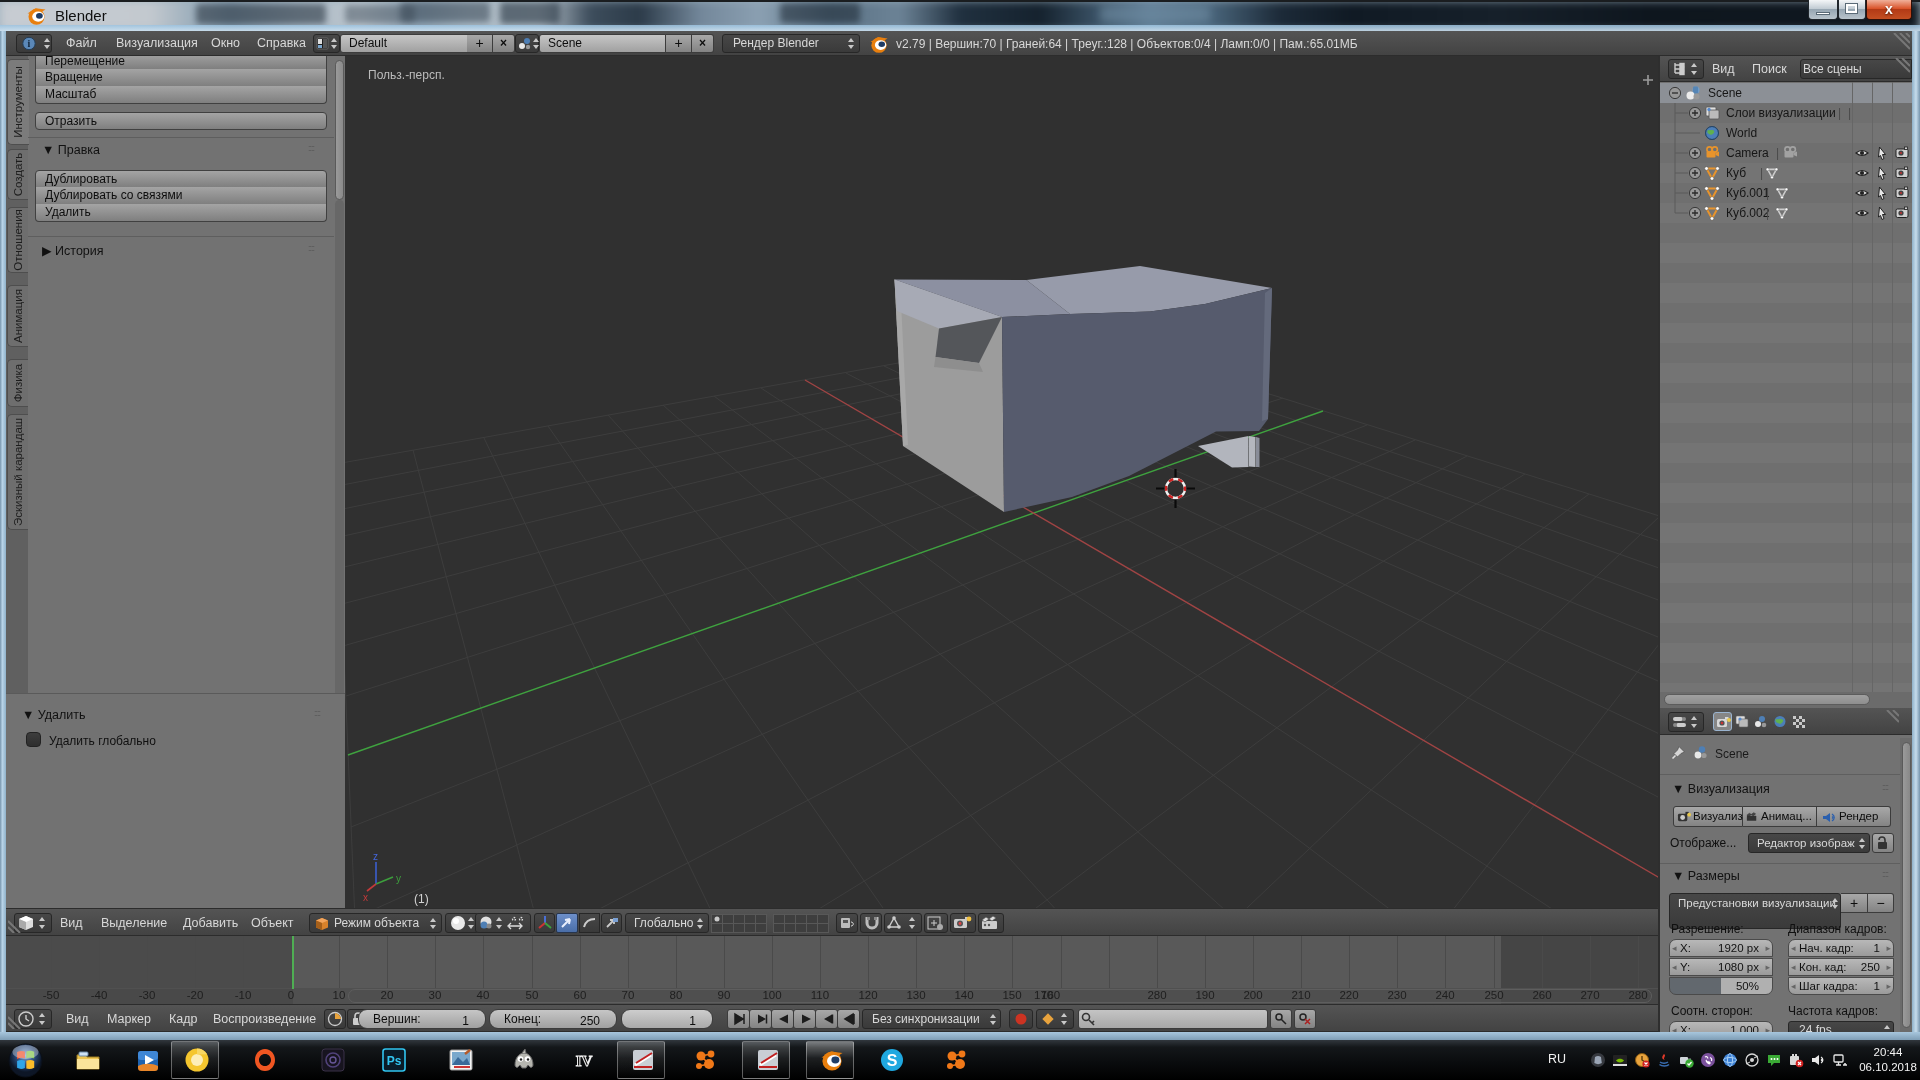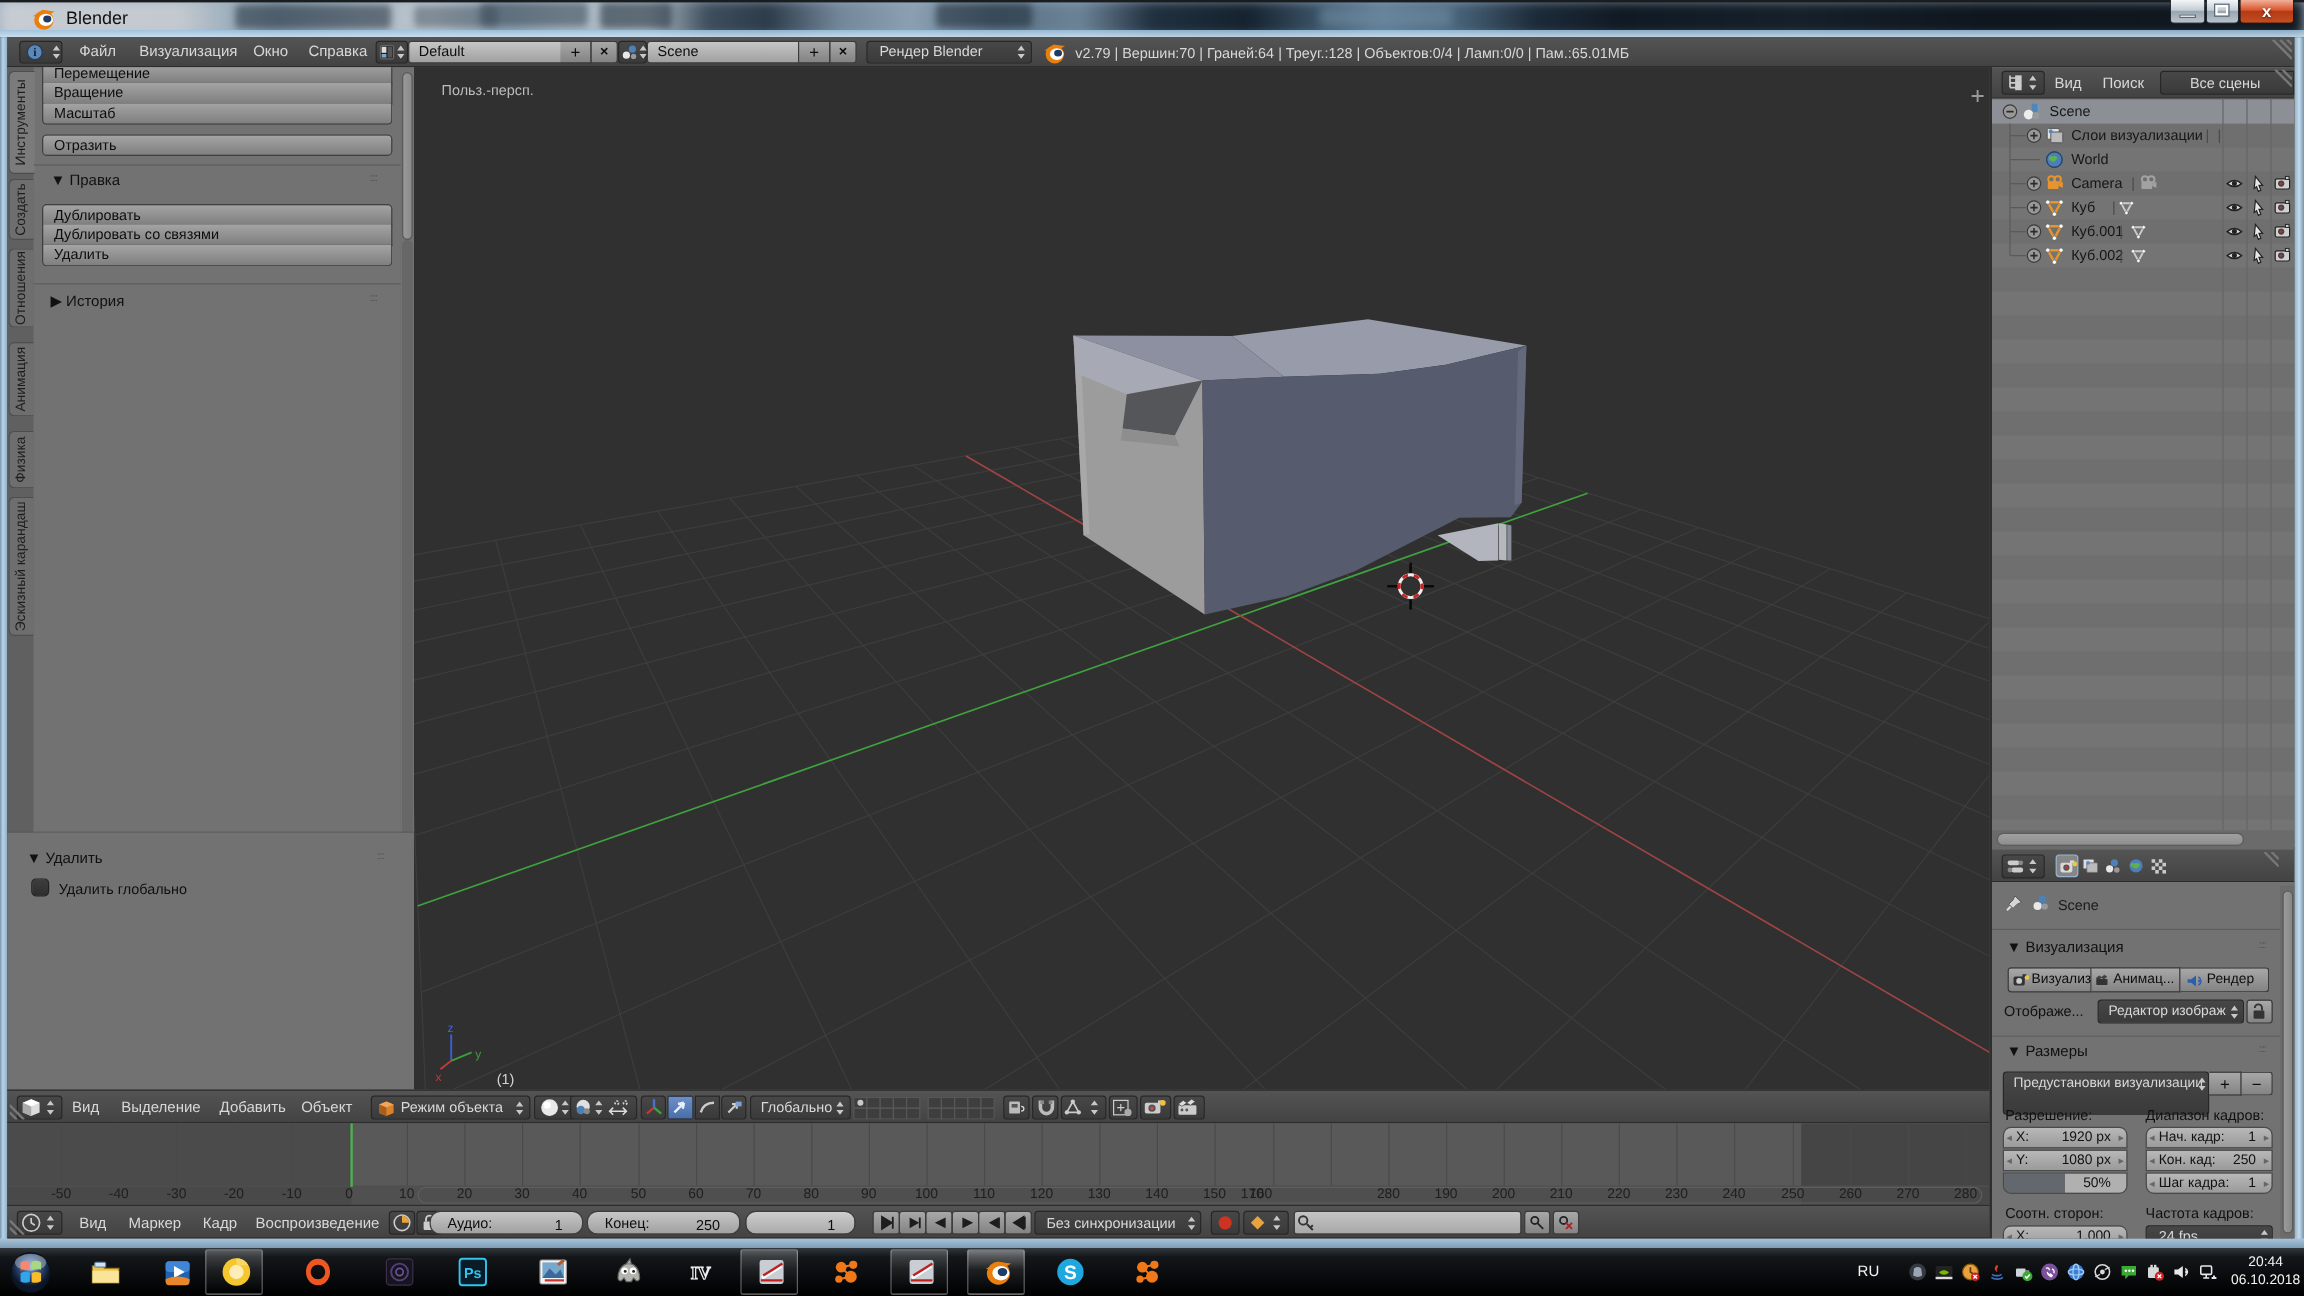--- a/index.html
+++ b/index.html
@@ -443,21 +443,21 @@
           <circle cx="10" cy="9" r="6.5" fill="none" stroke="#ccc" stroke-width="1.3"></circle>
           <path d="M10 9 L10 3 A6.5 6.5 0 0 1 16 9 Z" fill="#e8a33d"></path>
         </svg>
   </div>
   <div class="abs drk" style="left:341px;top:4px;width:22px;height:20px">
     <svg width="20" height="18" viewBox="0 0 20 18">
           <rect x="5" y="8" width="10" height="7" rx="1" fill="#ccc"></rect>
           <path d="M7 8V6a3 3 0 0 1 6 0v2" stroke="#ccc" stroke-width="1.6" fill="none"></path>
         </svg>
   </div>
-  <div class="abs fld" style="left:352px;top:4px;width:128px;height:20px;border-radius:9px"><span style="margin-left:14px;line-height:18px">Аудио:</span><span class="abs" style="right:16px;top:2px;line-height:18px">1</span></div>
+  <div class="abs fld" style="left:352px;top:4px;width:128px;height:20px;border-radius:9px"><span style="margin-left:14px;line-height:18px">Вершин:</span><span class="abs" style="right:16px;top:2px;line-height:18px">1</span></div>
   <div class="abs fld" style="left:483px;top:4px;width:128px;height:20px;border-radius:9px"><span style="margin-left:14px;line-height:18px">Конец:</span><span class="abs" style="right:16px;top:2px;line-height:18px">250</span></div>
   <div class="abs fld" style="left:615px;top:4px;width:92px;height:20px;border-radius:9px;background:linear-gradient(#cdcdcd,#aaa)">
         <span class="abs" style="right:16px;top:2px;line-height:18px">1</span>
       </div>
   <div class="tpb" style="left:721px"><svg width="24" height="18" viewBox="0 0 24 18">
           <path d="M7 9l8-5v10z M6 4v10" stroke="#1d1d1d" fill="#1d1d1d" stroke-width="1.5" transform="scale(-1,1) translate(-22,0)"></path>
         </svg></div>
   <div class="tpb" style="left:743px"><svg width="24" height="18" viewBox="0 0 24 18">
           <path d="M8 9l8-4.5v9z" fill="#1d1d1d" transform="scale(-1,1) translate(-24,0)"></path>
           <path d="M7.5 4.5v9" stroke="#1d1d1d" stroke-width="1.5" transform="scale(-1,1) translate(-24,0)"></path>
@@ -519,21 +519,21 @@
               <path d="M6 3v10 M6 5h5 M6 9h5 M6 13h5"></path>
               <rect x="11" y="3.5" width="4" height="3" fill="#ccc"></rect>
               <rect x="11" y="7.5" width="4" height="3" fill="#ccc"></rect>
               <rect x="11" y="11.5" width="4" height="3" fill="#ccc"></rect>
             </g>
             <path d="M22 7l3-4 3 4z M22 11l3 4 3-4z" fill="#c8c8c8"></path>
           </svg>
     </div>
     <span class="abs menuL" style="left:52px;top:6px">Вид</span>
     <span class="abs menuL" style="left:92px;top:6px">Поиск</span>
-    <div class="abs drk" style="left:140px;top:3px;width:112px;height:20px;border-radius:3px 0 0 3px"><span style="margin-left:24px;line-height:18px">Все сцены</span></div>
+    <div class="abs drk" style="left:140px;top:3px;width:112px;height:20px;border-radius:3px 0 0 3px"><span style="margin-left:2px;line-height:18px">Все сцены</span></div>
     <svg class="abs" style="right:2px;top:2px" width="18" height="18">
           <path d="M4 0 L18 14 M10 0 L18 8" stroke="#777" stroke-width="2"></path>
         </svg>
   </div>
   <div class="abs" style="left:0;top:27px;width:252px;height:20px;background:#747474"></div>
       <div class="abs" style="left:0;top:47px;width:252px;height:20px;background:#6f6f6f"></div>
       <div class="abs" style="left:0;top:67px;width:252px;height:20px;background:#747474"></div>
       <div class="abs" style="left:0;top:87px;width:252px;height:20px;background:#6f6f6f"></div>
       <div class="abs" style="left:0;top:107px;width:252px;height:20px;background:#747474"></div>
       <div class="abs" style="left:0;top:127px;width:252px;height:20px;background:#6f6f6f"></div>

